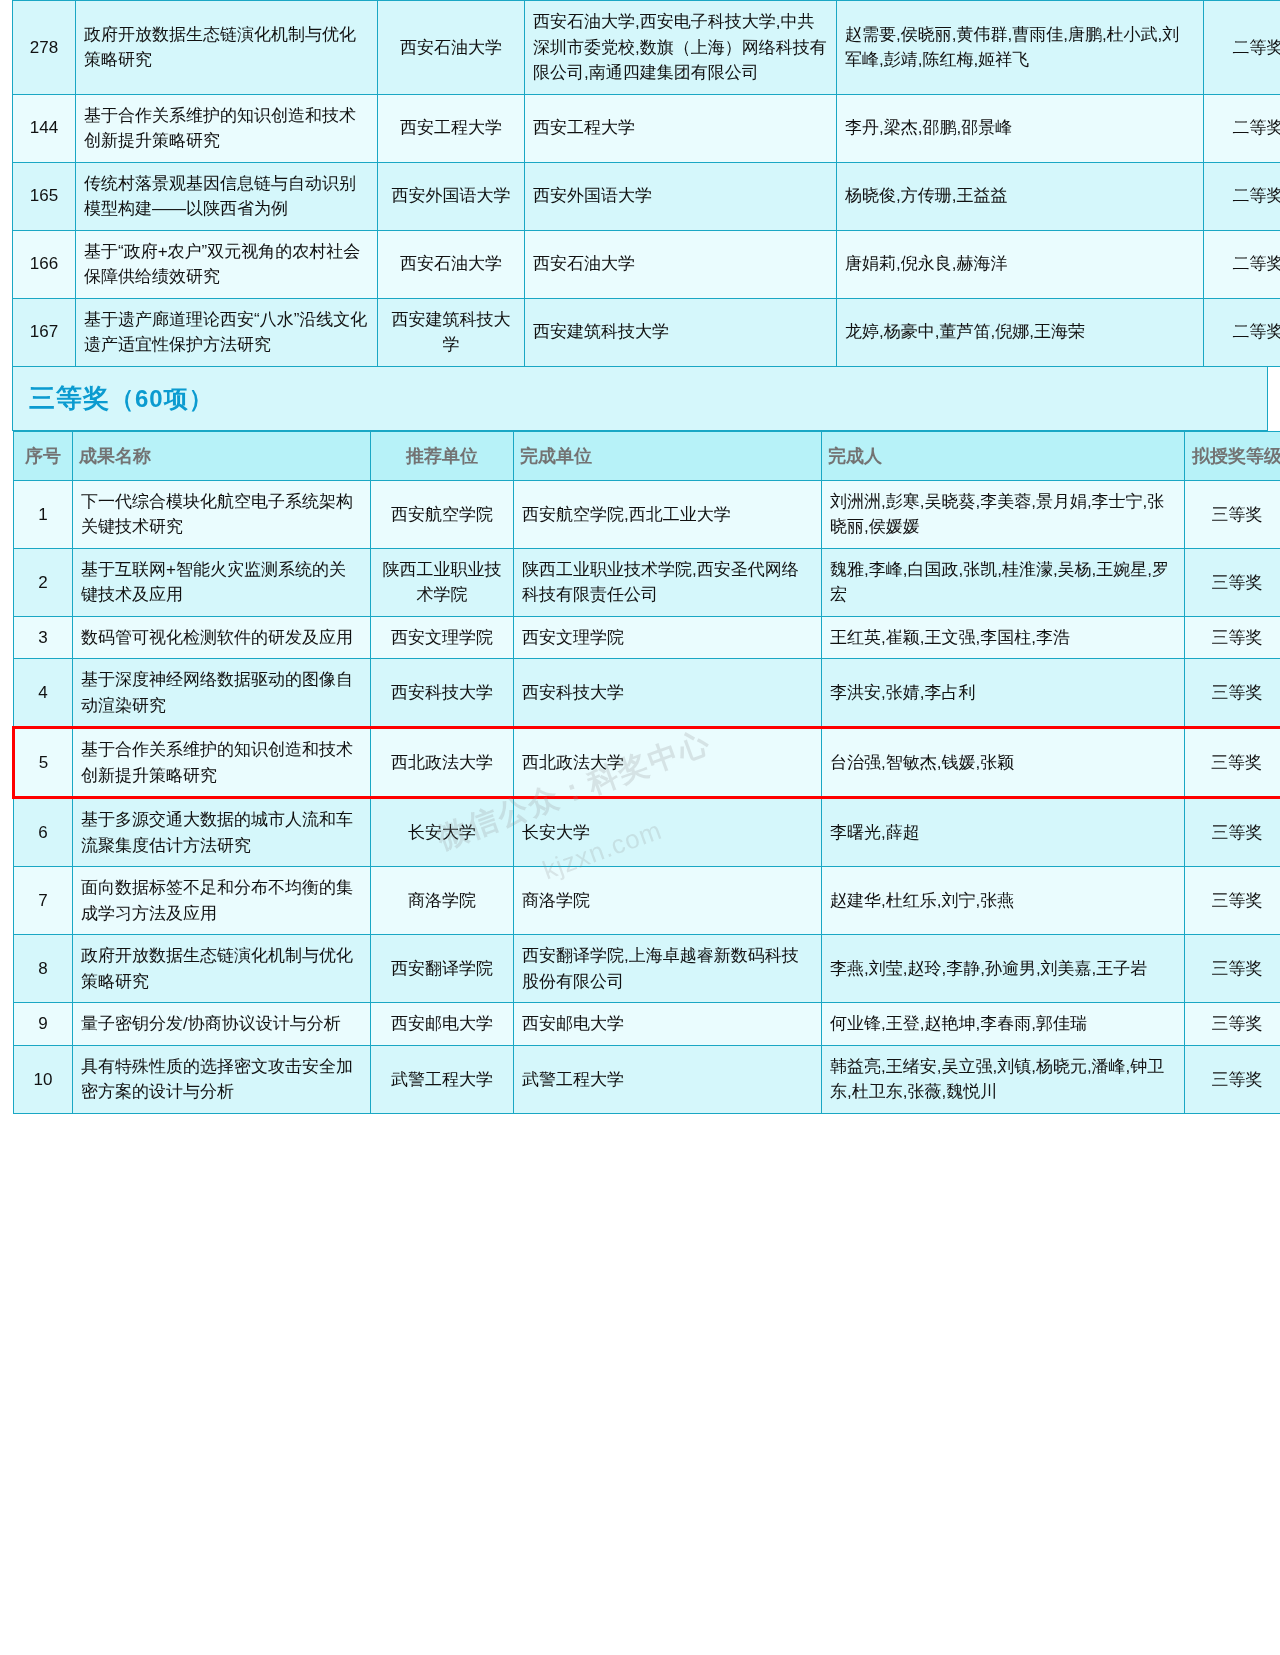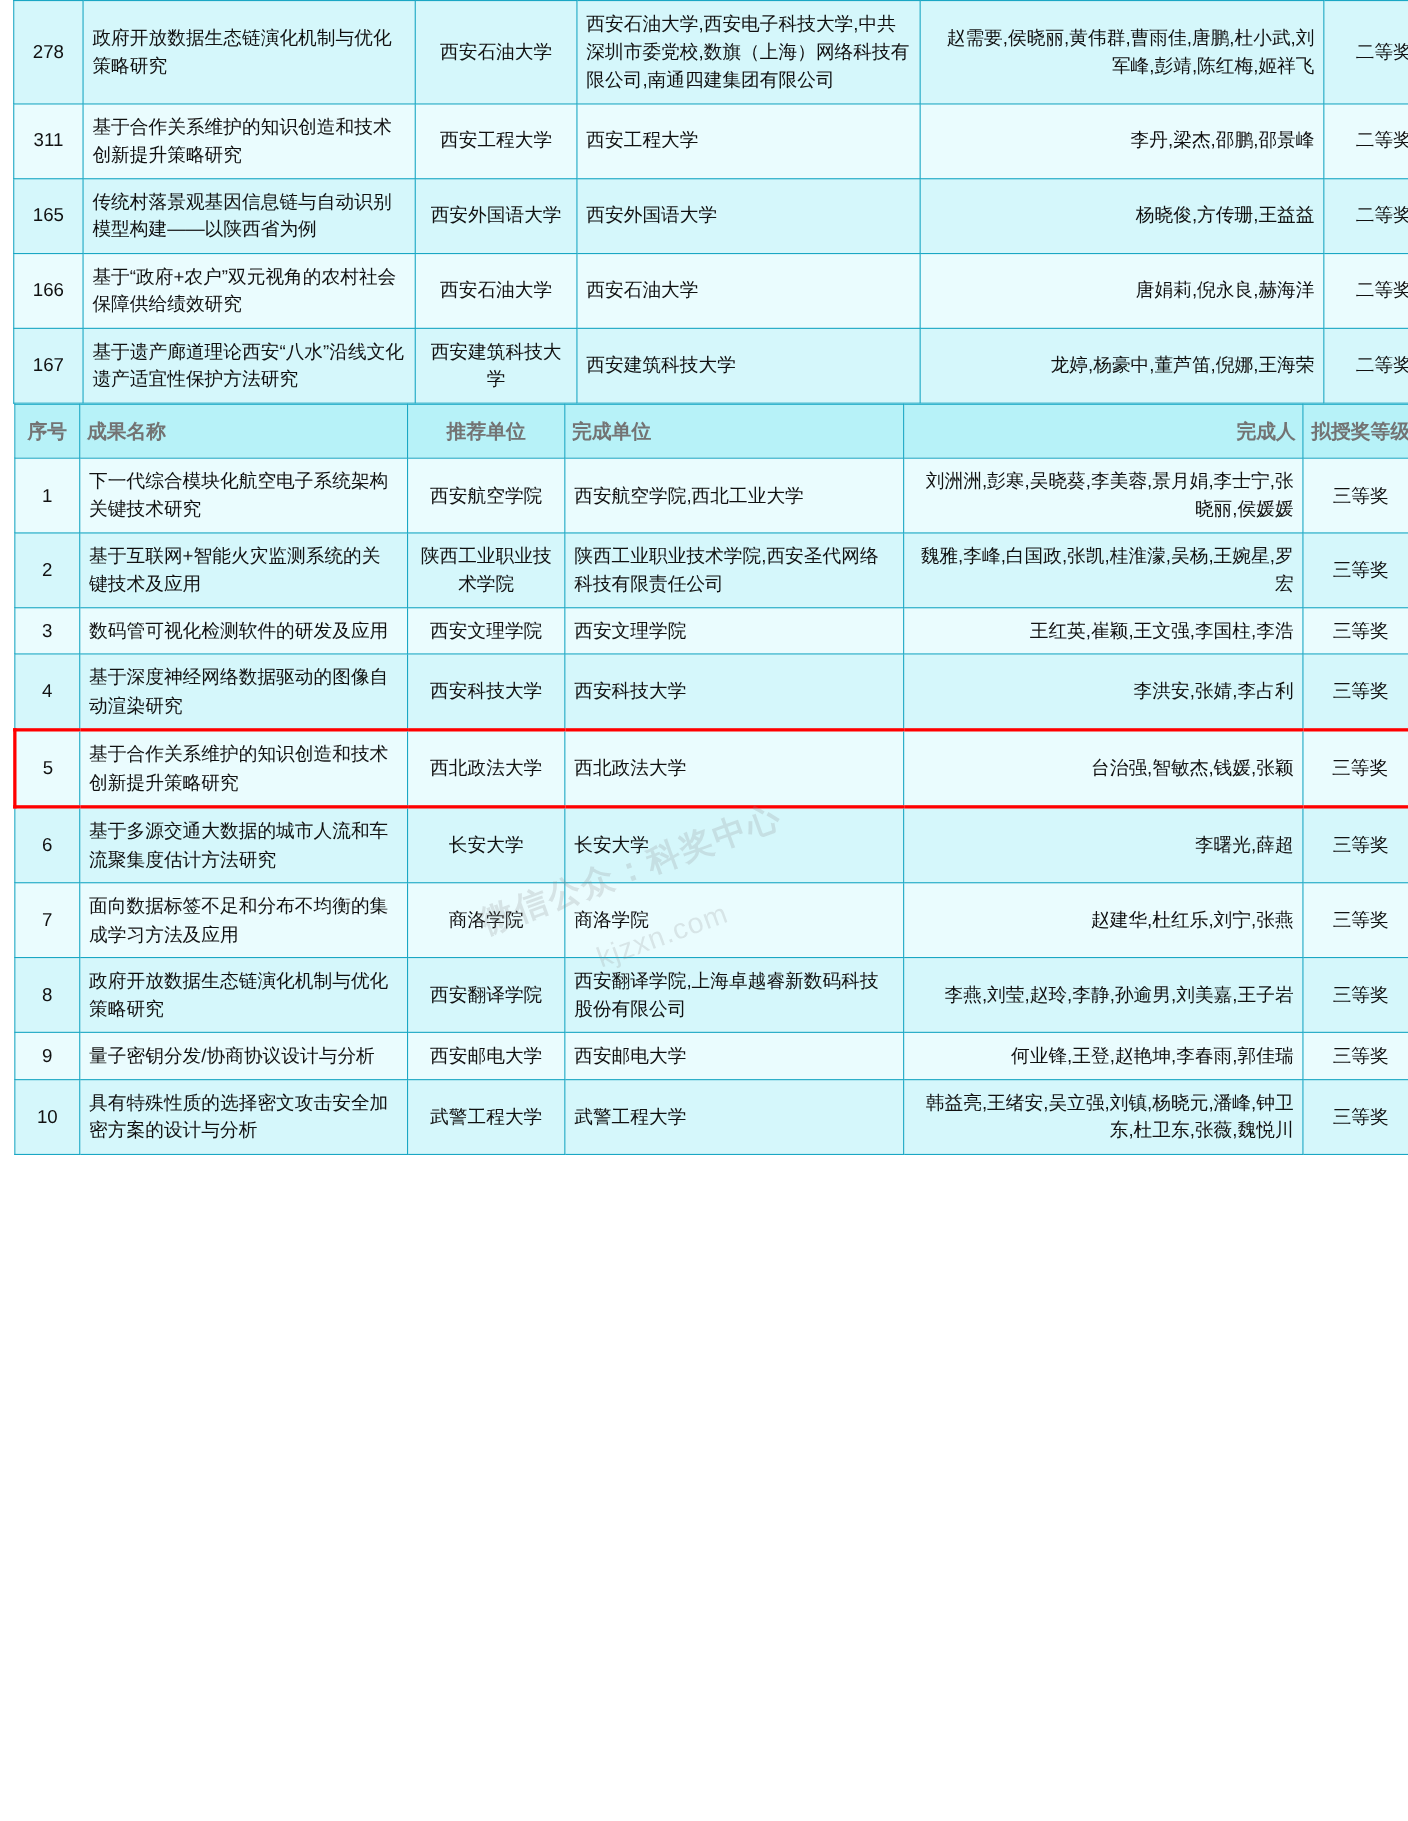--- a/index.html
+++ b/index.html
@@ -26,21 +26,21 @@
     padding:8px 8px;
     font-size:17px;
     line-height:1.5;
     vertical-align:middle;
     word-break:break-all;
   }
   .c-idx{width:46px;text-align:center;}
   .c-title{width:285px;text-align:left;}
   .c-rec{width:130px;text-align:center;}
   .c-done{width:295px;text-align:left;}
-  .c-people{width:350px;text-align:right;}
+  .c-people{width:350px;text-align:left;}
   .c-level{width:92px;text-align:center;}
 
   tr.even td{background:#d5f7fb;}
   tr.odd td{background:#eafcfe;}
 
   .section-head{
     background:#d5f7fb;
     border:1px solid #1aa7c4;
     border-top:none;
     width:1256px;
@@ -105,21 +105,21 @@
       <tbody>
         <tr class="even">
           <td class="c-idx">278</td>
           <td class="c-title">政府开放数据生态链演化机制与优化策略研究</td>
           <td class="c-rec">西安石油大学</td>
           <td class="c-done">西安石油大学,西安电子科技大学,中共深圳市委党校,数旗（上海）网络科技有限公司,南通四建集团有限公司</td>
           <td class="c-people">赵需要,侯晓丽,黄伟群,曹雨佳,唐鹏,杜小武,刘军峰,彭靖,陈红梅,姬祥飞</td>
           <td class="c-level">二等奖</td>
         </tr>
         <tr class="odd">
-          <td class="c-idx">311</td>
+          <td class="c-idx">144</td>
           <td class="c-title">基于合作关系维护的知识创造和技术创新提升策略研究</td>
           <td class="c-rec">西安工程大学</td>
           <td class="c-done">西安工程大学</td>
           <td class="c-people">李丹,梁杰,邵鹏,邵景峰</td>
           <td class="c-level">二等奖</td>
         </tr>
         <tr class="even">
           <td class="c-idx">165</td>
           <td class="c-title">传统村落景观基因信息链与自动识别模型构建——以陕西省为例</td>
           <td class="c-rec">西安外国语大学</td>
@@ -140,20 +140,23 @@
           <td class="c-title">基于遗产廊道理论西安“八水”沿线文化遗产适宜性保护方法研究</td>
           <td class="c-rec">西安建筑科技大学</td>
           <td class="c-done">西安建筑科技大学</td>
           <td class="c-people">龙婷,杨豪中,董芦笛,倪娜,王海荣</td>
           <td class="c-level">二等奖</td>
         </tr>
       </tbody>
     </table>
   </div>
 
+  <div class="section-head">
+    <span>三等奖</span><span class="count">（60项）</span>
+  </div>
 
   <div class="tbl-wrap">
     <table>
       <thead>
         <tr>
           <th class="c-idx">序号</th>
           <th class="c-title">成果名称</th>
           <th class="c-rec">推荐单位</th>
           <th class="c-done">完成单位</th>
           <th class="c-people">完成人</th>

